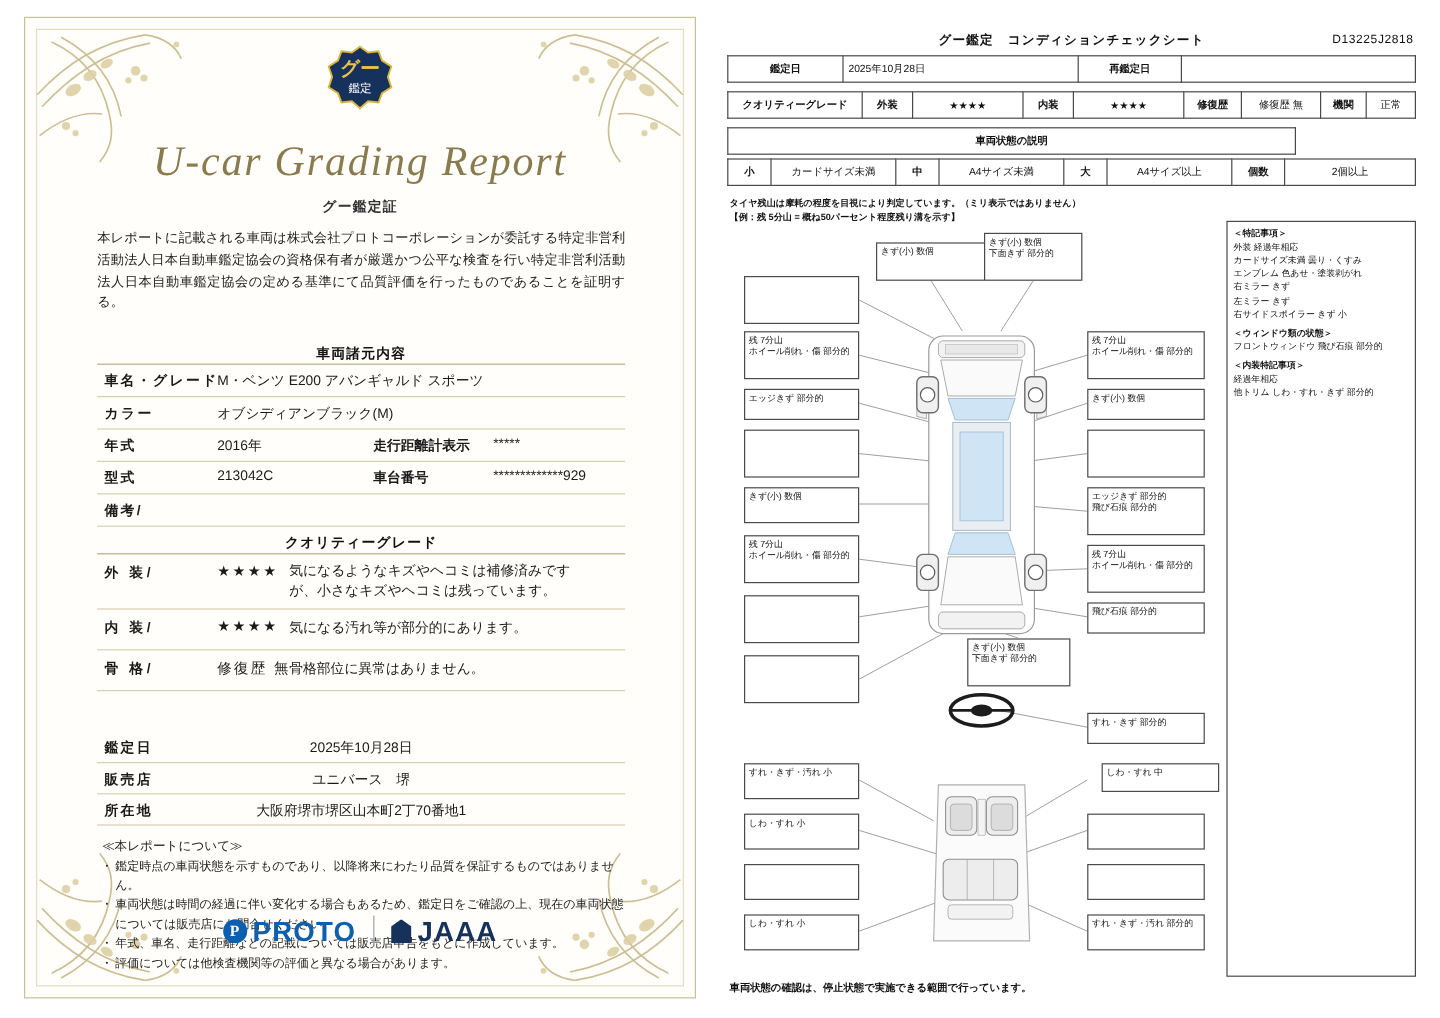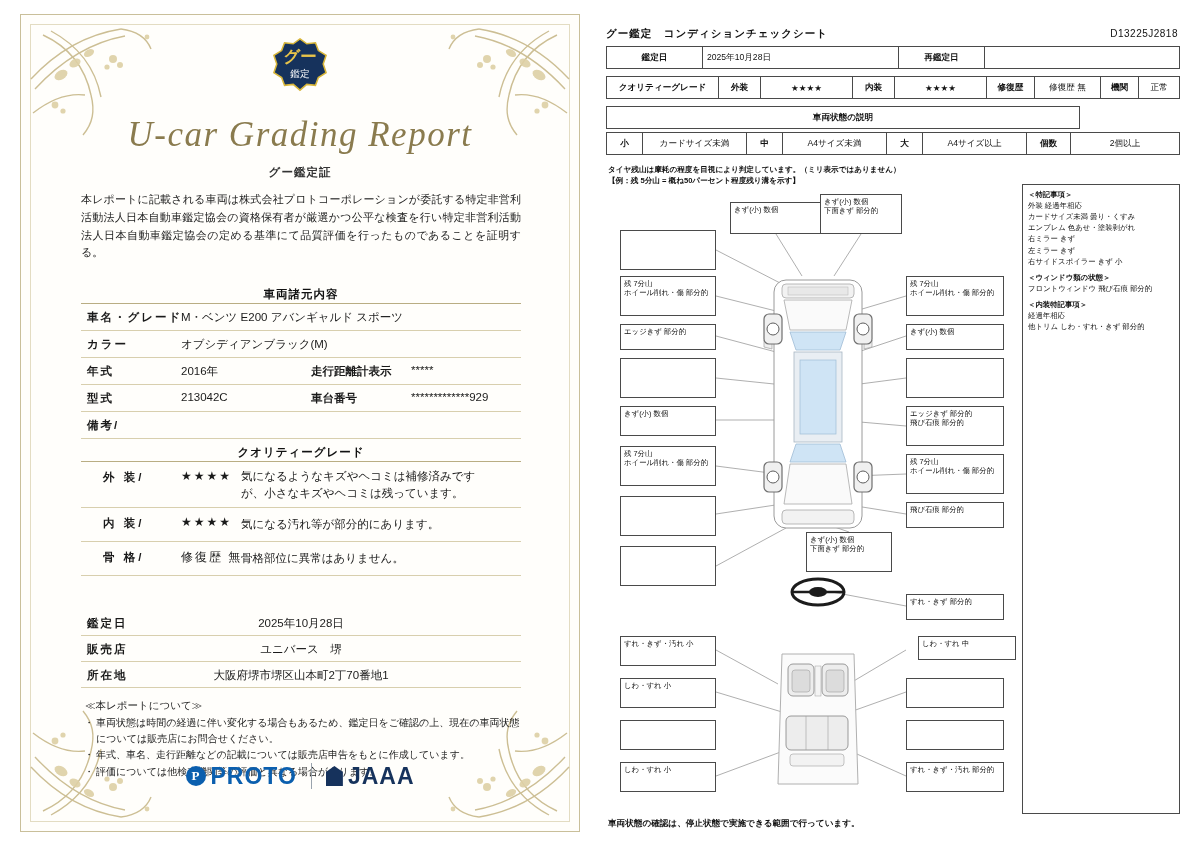--- a/index.html
+++ b/index.html
@@ -75,21 +75,21 @@
   }
   .frow .lab { position:absolute; left:6px; top:6px; font-weight:bold; letter-spacing:2px;}
   .frow .val { position:absolute; left:100px; top:6px; }
   .frow .lab2 { position:absolute; left:230px; top:6px; font-weight:bold; }
   .frow .val2 { position:absolute; left:330px; top:6px; }
 
   .qrow {
     position:absolute; left:60px; right:58px; height:34px;
     font-size:11.5px; border-bottom:1px solid #d8cfae;
   }
-  .qrow .lab { position:absolute; left:6px; top:8px; font-weight:bold; letter-spacing:3px;margin-left:16px;}
+  .qrow .lab { position:absolute; left:6px; top:8px; font-weight:bold; letter-spacing:3px;}
   .qrow .stars { position:absolute; left:100px; top:7px; letter-spacing:2px; font-size:12px;}
   .qrow .note { position:absolute; left:160px; top:8px; line-height:1.45; }
 
   .irow {
     position:absolute; left:60px; right:58px; height:26px;
     font-size:11.5px; border-bottom:1px solid #d8cfae;
   }
   .irow .lab { position:absolute; left:6px; top:6px; font-weight:bold; letter-spacing:2px;}
   .irow .val { position:absolute; left:0; right:0; top:6px; text-align:center; }
 
@@ -122,21 +122,21 @@
   
   #sheet {
     position:absolute; left:606px; top:24px; width:574px; height:800px;
     font-size:8.2px;
     color:#111;
   }
   #sheet .sheet-head {
     position:absolute; left:0; right:0; top:0; height:22px;
   }
   .sheet-title {
-    position:absolute; left:0; right:0; top:3px; text-align:left;
+    position:absolute; left:0; right:0; top:3px; text-align:center;
     font-size:10.5px; font-weight:bold; letter-spacing:1px;
   }
   .sheet-code {
     position:absolute; right:2px; top:4px; font-size:10px; letter-spacing:.5px;
   }
 
   table.grid { border-collapse:collapse; position:absolute; }
   table.grid td { border:1px solid #4a4a4a; padding:0 4px; height:22px; font-size:8.6px; }
   .tc { text-align:center; }
   .b { font-weight:bold; }
@@ -347,20 +347,21 @@
     <span class="val">ユニバース　堺</span>
   </div>
   <div class="irow" style="top:647px;">
     <span class="lab">所在地</span>
     <span class="val">大阪府堺市堺区山本町2丁70番地1</span>
   </div>
 
   <div class="notes" style="top:682px;">
     <div class="nh">≪本レポートについて≫</div>
     <ul>
+      <li>鑑定時点の車両状態を示すものであり、以降将来にわたり品質を保証するものではありません。</li>
       <li>車両状態は時間の経過に伴い変化する場合もあるため、鑑定日をご確認の上、現在の車両状態については販売店にお問合せください。</li>
       <li>年式、車名、走行距離などの記載については販売店申告をもとに作成しています。</li>
       <li>評価については他検査機関等の評価と異なる場合があります。</li>
     </ul>
   </div>
 
   <div class="logos">
     <div class="proto-logo">
       <div class="proto-mark">P</div>
       <div class="proto-text">PROTO</div>

